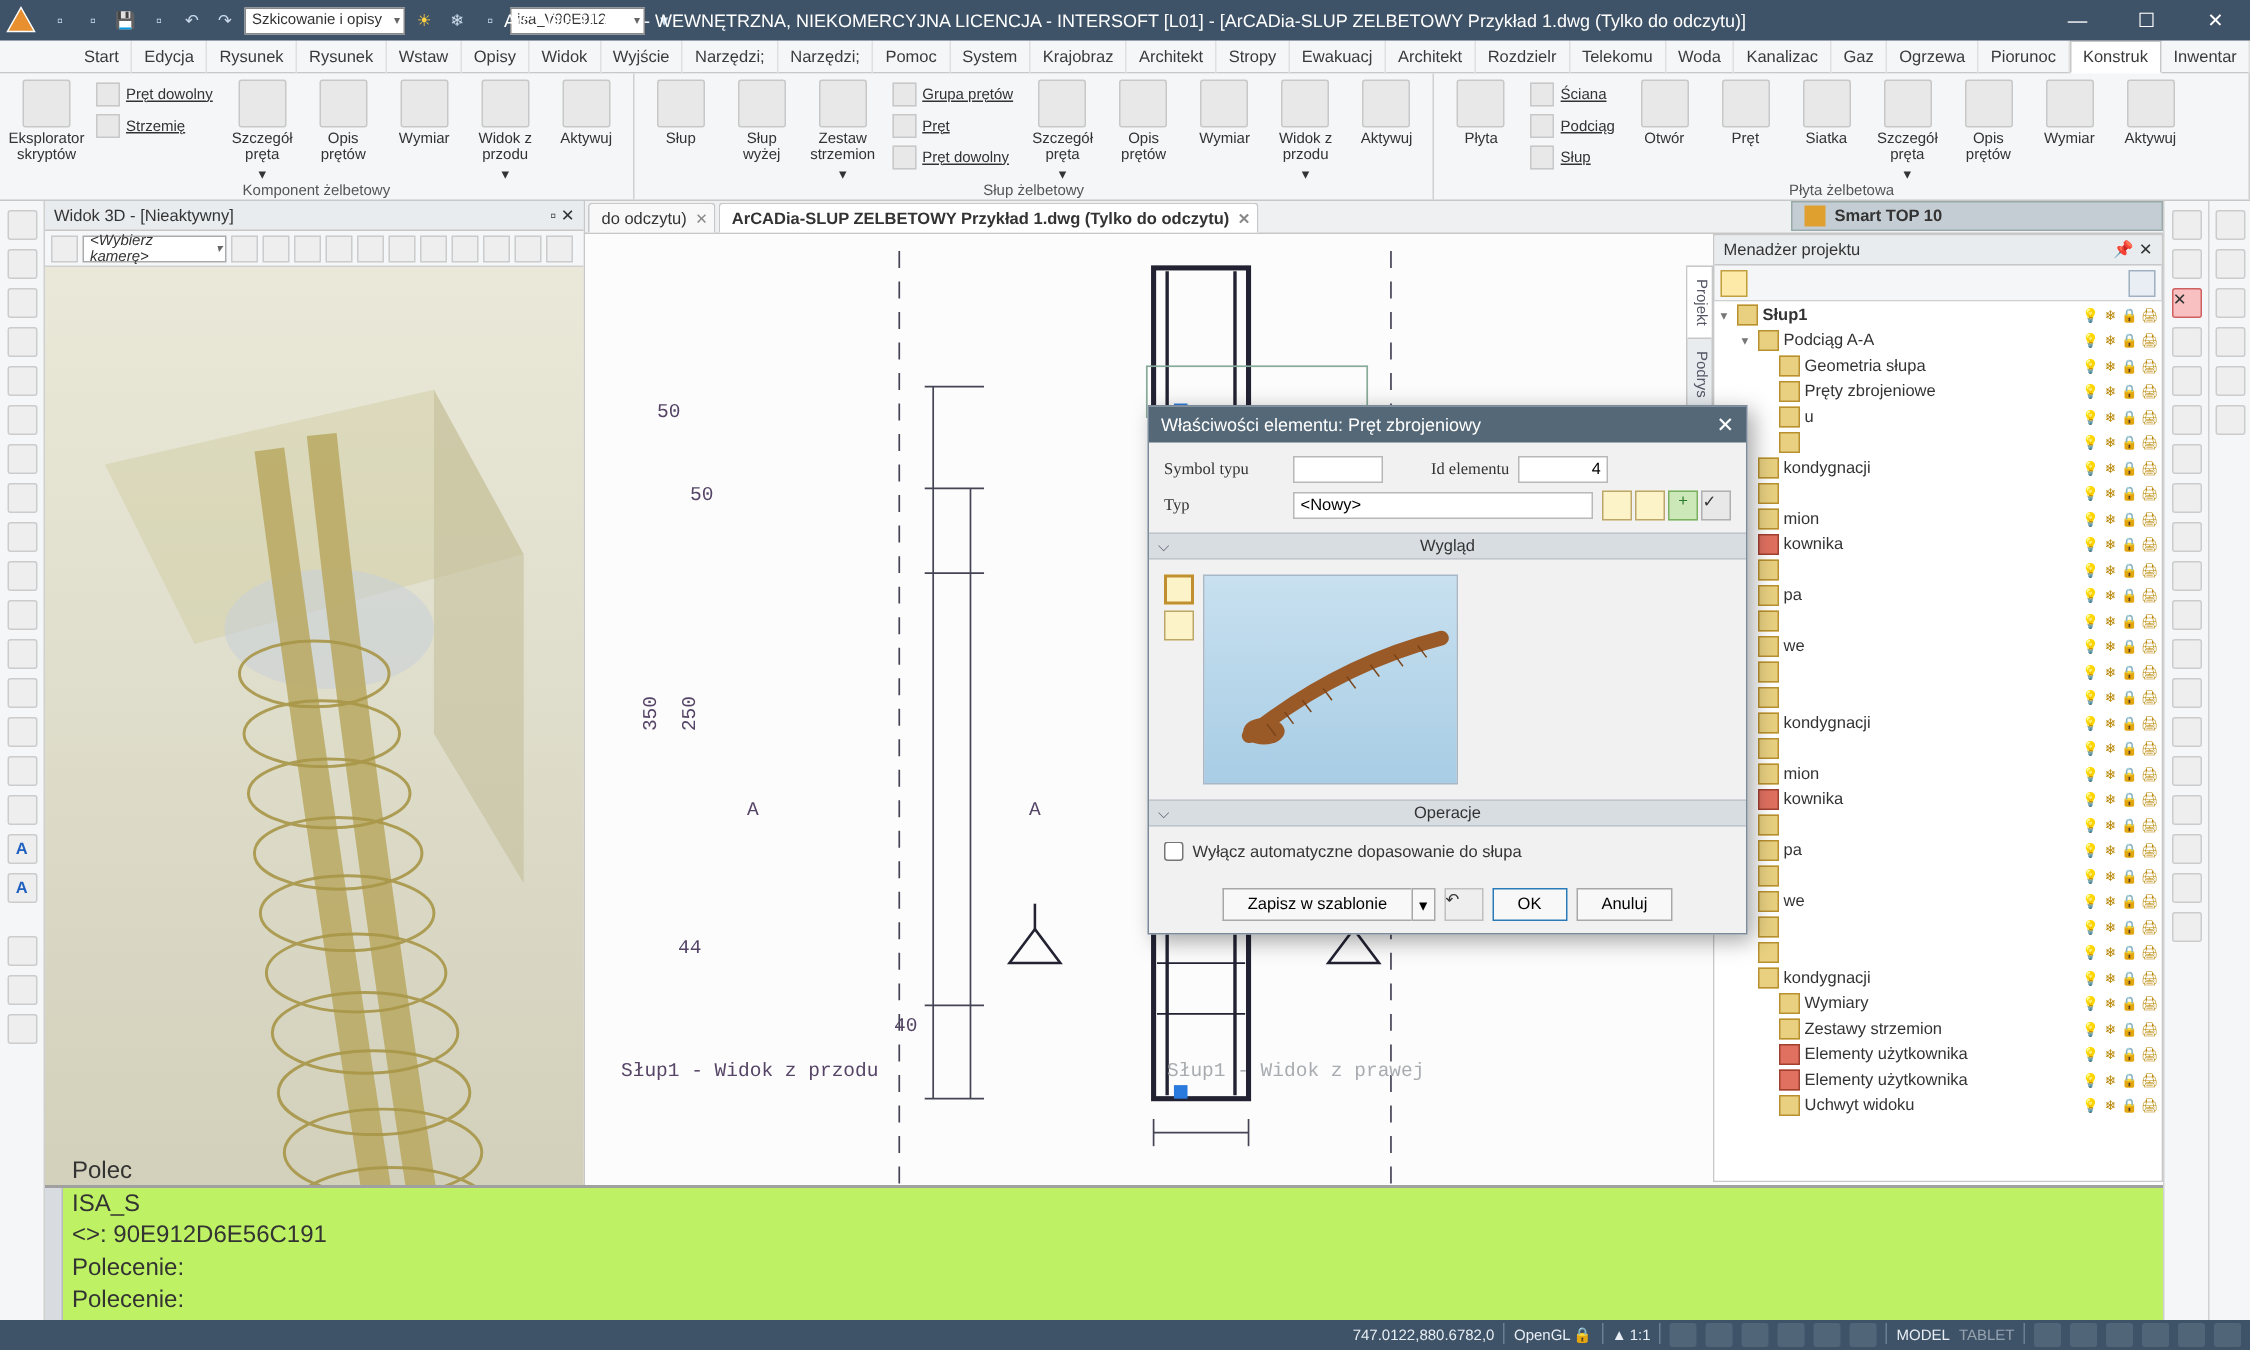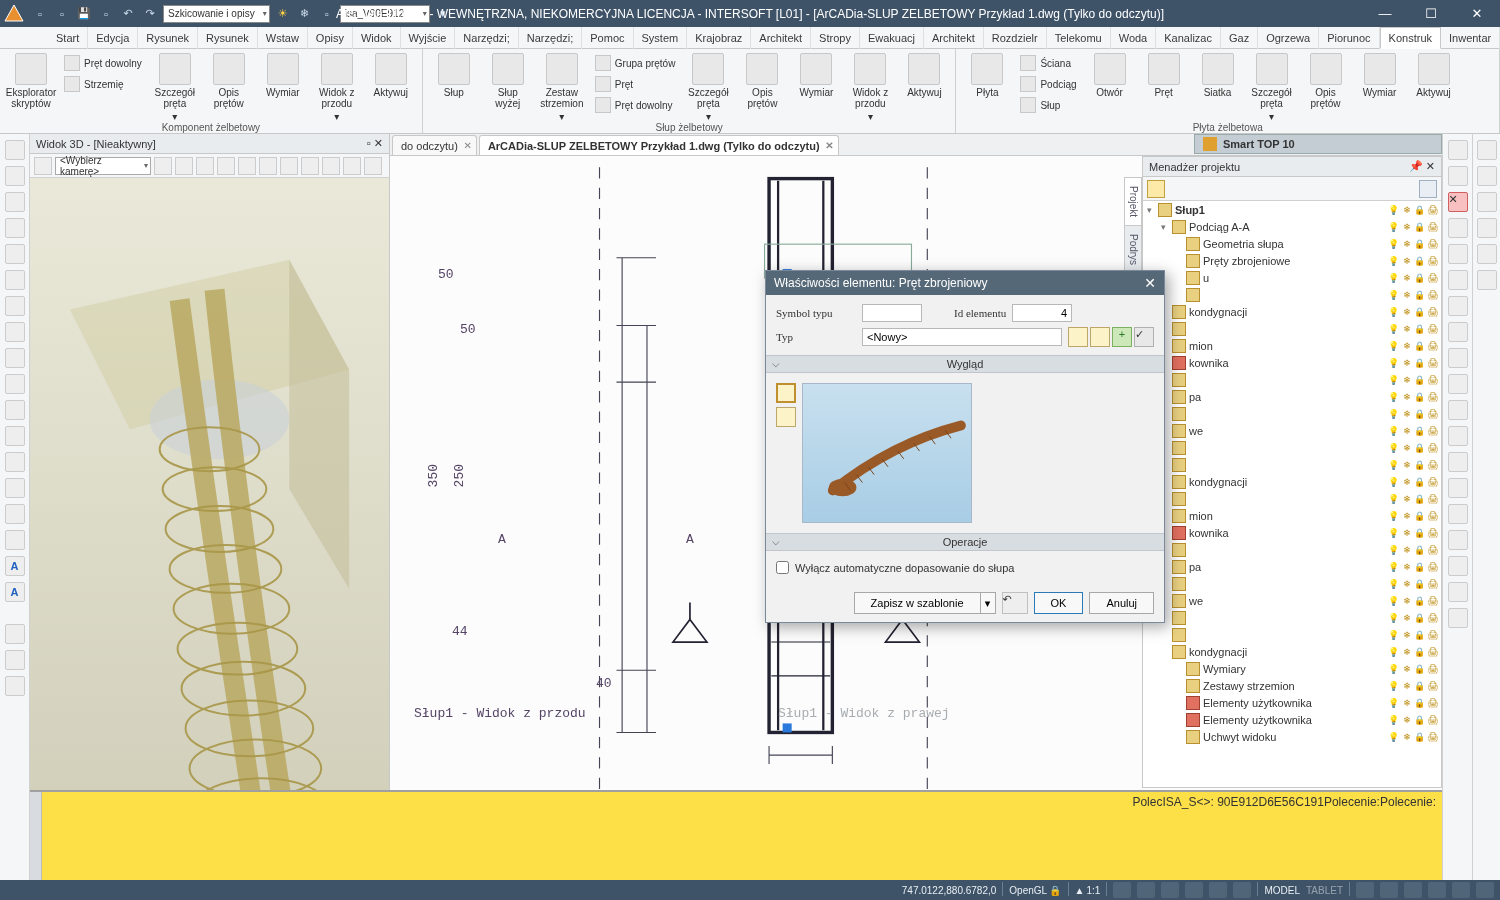--- a/index.html
+++ b/index.html
@@ -23,21 +23,21 @@
 
 
 .ribbon { height: 85px; background: #f5f6f7; border-bottom: 1px solid #c8c8c8; display: flex; }
 .ribbon-group { border-right: 1px solid #d0d0d0; display: flex; flex-direction: column; padding: 2px 6px 0 6px; }
 .ribbon-group-body { flex: 1; display: flex; align-items: flex-start; gap: 4px; }
 .ribbon-group-label { height: 15px; text-align: center; font-size: 10px; color: #555; }
 .rbtn-large { width: 50px; display: flex; flex-direction: column; align-items: center; text-align: center; font-size: 10px; line-height: 1.1; cursor: pointer; gap: 2px; padding-top: 2px; }
 .rbtn-large .ico { width: 32px; height: 32px; background: #e8e8e8; border: 1px solid #c8c8c8; border-radius: 2px; }
 .rbtn-small { height: 20px; display: flex; align-items: center; gap: 4px; font-size: 10px; cursor: pointer; padding: 0 4px; white-space: nowrap; }
 .rbtn-small .ico { width: 16px; height: 16px; background: #e8e8e8; border: 1px solid #c8c8c8; }
-.rbtn-col { display: flex; flex-direction: column; gap: 1px; padding-top: 2px; }
+.rbtn-col { display: flex; flex-direction: column; gap: 1px; padding-top: 2px; text-decoration: underline; }
 
 
 .main { position: absolute; top: 134px; left: 0; right: 0; bottom: 20px; display: flex; }
 .vt { width: 30px; background: #f5f6f7; border-right: 1px solid #d0d0d0; display: flex; flex-direction: column; align-items: center; gap: 6px; padding-top: 6px; }
 .vt-right { border-right: none; border-left: 1px solid #d0d0d0; }
 .vt .tb { width: 20px; height: 20px; background: #eee; border: 1px solid #ccc; cursor: pointer; border-radius: 2px; }
 
 .center { flex: 1; display: flex; flex-direction: column; position: relative; justify-content: center; }
 
 
@@ -46,21 +46,21 @@
 .doctab.active { background: #fff; font-weight: 600; }
 .doctab .x { position: absolute; right: 4px; font-size: 10px; color: #888; }
 
 .workrow { flex: 1; display: flex; position: relative; }
 
 
 .panel3d { width: 360px; border-right: 1px solid #c8c8c8; display: flex; flex-direction: column; }
 .panel3d-title { height: 20px; background: #e8ecef; border-bottom: 1px solid #c8c8c8; display: flex; align-items: center; padding: 0 6px; font-size: 11px; justify-content: space-between; }
 .panel3d-tools { height: 24px; background: #f5f6f7; border-bottom: 1px solid #d0d0d0; display: flex; align-items: center; gap: 3px; padding: 0 4px; }
 .panel3d-tools .tb { width: 18px; height: 18px; background: #eee; border: 1px solid #ccc; cursor: pointer; }
-.panel3d-tools .combo { height: 18px; background: #fff; border: 1px solid #aaa; font-size: 10px; padding: 0 14px 0 4px; display: flex; align-items: center; position: relative; flex: 1; max-width: 96px; }
+.panel3d-tools .combo { height: 18px; background: #fff; border: 1px solid #aaa; font-size: 10px; padding: 0 14px 0 4px; display: flex; align-items: center; position: relative; flex: 1; max-width: 96px; font-style: italic; }
 .panel3d-tools .combo::after { content: "▾"; position: absolute; right: 2px; font-size: 8px; color: #666; }
 .panel3d-canvas { flex: 1; background: linear-gradient(#eae9d9,#cfcdb7); position: relative; overflow: hidden; }
 .panel3d-canvas svg { width: 100%; height: 100%; }
 
 
 .side-tab { position: absolute; left: 30px; top: 260px; width: 20px; height: 120px; background: #4a5a6a; color: #fff; writing-mode: vertical-rl; text-align: center; font-size: 11px; display: flex; align-items: center; justify-content: center; border-radius: 0 3px 3px 0; cursor: pointer; transform: rotate(180deg); }
 
 
 .drawarea { flex: 1; background: #fcfcfc; position: relative; overflow: hidden; padding-left: 40px; }
 .drawarea svg { width: 100%; height: 100%; }
@@ -82,21 +82,21 @@
 .pm-row .ind { display: inline-block; }
 .pm-row .tw { width: 11px; color: #777; cursor: pointer; font-size: 9px; }
 .pm-row .ic { width: 14px; height: 14px; margin-right: 3px; background: #e8d080; border: 1px solid #b89030; }
 .pm-row .ic.red { background: #e07060; border-color: #a04030; }
 .pm-row-icons { position: absolute; right: 2px; display: flex; gap: 1px; }
 .pm-row-icons span { width: 12px; height: 12px; font-size: 9px; display: flex; align-items: center; justify-content: center; color: #b88500; }
 
 
 .cmdline { position: absolute; bottom: 0; left: 0; right: 0; height: 90px; border-top: 2px solid #a0a0a0; display: flex; }
 .cmdline-handle { width: 12px; background: #d8dce0; border-right: 1px solid #bbb; }
-.cmdline-body { flex: 1; background: #fde047; font-family: "Courier New", monospace; font-size: 12px; padding: 2px 6px; display: flex; flex-direction: row; justify-content: flex-end; line-height: 1.35; }
+.cmdline-body { flex: 1; background: #bef264; font-family: "Courier New", monospace; font-size: 16px; padding: 2px 6px; display: flex; flex-direction: column; justify-content: flex-end; line-height: 1.35; }
 .cmdline-body .row { white-space: pre; }
 
 
 .statusbar { position: absolute; bottom: 0; left: 0; right: 0; height: 20px; background: #3f5368; color: #e8eef4; display: flex; align-items: center; font-size: 10px; padding: 0 6px; gap: 10px; }
 .statusbar .cell { display: flex; align-items: center; gap: 2px; }
 .statusbar .sep { width: 1px; height: 14px; background: #6a7e94; }
 .statusbar .sb-btn { width: 18px; height: 16px; background: #516578; border-radius: 2px; cursor: pointer; }
 .statusbar .right { margin-left: auto; display: flex; gap: 6px; }
 
 
@@ -111,21 +111,21 @@
 .dlg-input { height: 18px; border: 1px solid #b8b8b8; background: #fff; padding: 0 4px; font-size: 11px; text-align: right; }
 .dlg-preview { height: 140px; margin: 4px 0; display: flex; gap: 6px; }
 .dlg-preview .thumbs { width: 20px; display: flex; flex-direction: column; gap: 4px; }
 .dlg-preview .thumbs div { width: 20px; height: 20px; border: 1px solid #bca66a; background: #fdf3c8; cursor: pointer; }
 .dlg-preview .img { flex: 0 0 170px; background: linear-gradient(#c8e0ef,#a8cde5); border: 1px solid #a8b8c8; position: relative; }
 .dlg-btns { display: flex; gap: 2px; }
 .dlg-btns .tb { width: 20px; height: 20px; border: 1px solid #bca66a; background: #fdf3c8; cursor: pointer; }
 .dlg-btns .tb.green { background: #cde8b8; border-color: #7ab060; }
 .dlg-btns .tb.gray { background: #e8e8e8; border-color: #b0b0b0; }
 .dlg-check { display: flex; align-items: center; gap: 6px; padding: 4px 0; }
-.dlg-footer { padding: 8px 10px; display: flex; justify-content: flex-end; gap: 6px; align-items: center; }
+.dlg-footer { padding: 8px 10px; display: flex; justify-content: center; gap: 6px; align-items: center; }
 .dlg-footer button { height: 22px; padding: 0 16px; background: #f8f8f8; border: 1px solid #a8a8a8; cursor: pointer; font-size: 11px; }
 .dlg-footer button.primary { border: 1px solid #2a7ab8; }
 .dlg-footer .split { display: flex; }
 .dlg-footer .split button:first-child { border-right: none; }
 .dlg-footer .split .dd { width: 16px; padding: 0; }
 .dlg-footer .icobtn { width: 26px; height: 22px; border: 1px solid #c0c0c0; background: #eee; cursor: pointer; }
 </style>
 </head>
 <body>
 

